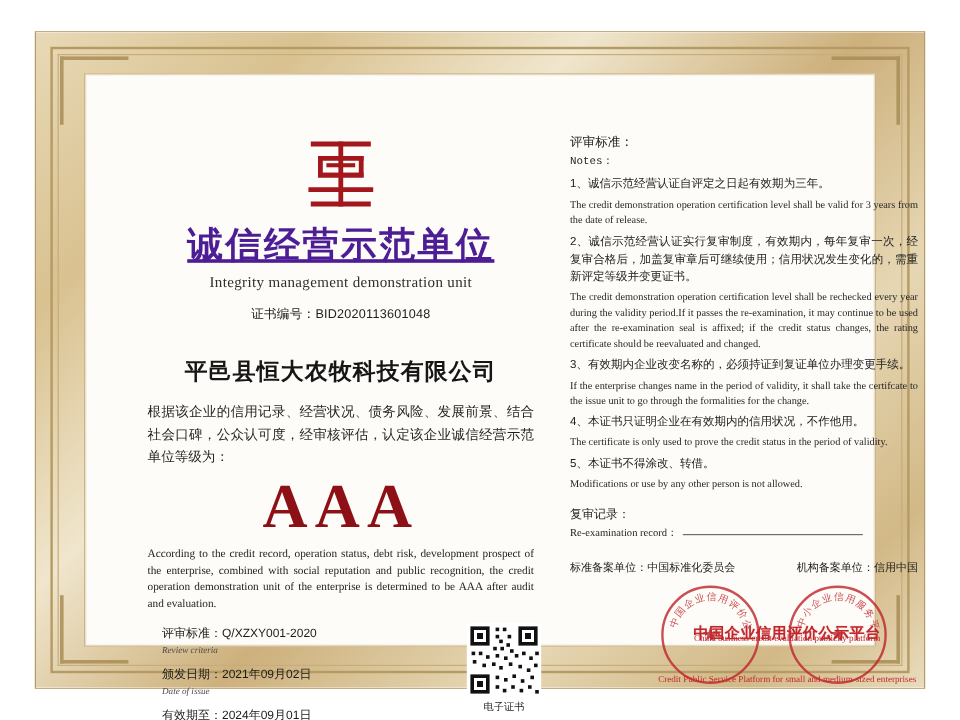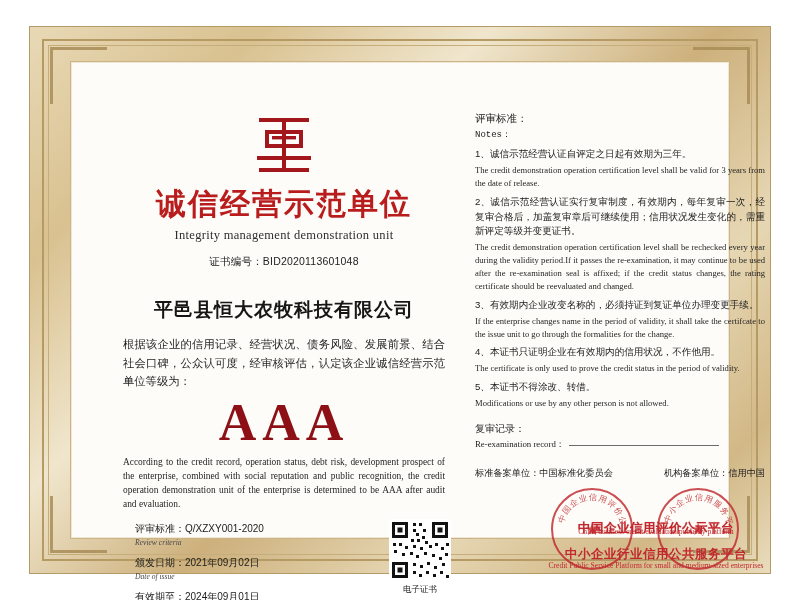--- a/index.html
+++ b/index.html
@@ -81,22 +81,23 @@
     width: 74px;
     height: 74px;
     margin: 0 auto 2px auto;
     position: relative;
   }
   .main-title {
     font-family: "Liberation Serif", serif;
     font-size: 30px;
     font-weight: bold;
     letter-spacing: 2px;
-    color: #b91c1c;
+    color: #4c1d95;
     margin-top: 2px;
+    text-decoration: underline;
   }
   .sub-title-en {
     font-family: "Liberation Serif", serif;
     font-size: 12.5px;
     letter-spacing: .3px;
     color: #2e2e2e;
     margin-top: 3px;
   }
   .cert-no-row {
     margin-top: 12px;
@@ -488,19 +489,18 @@
               </defs>
             <text font-family="Liberation Serif, serif" font-size="8.2" fill="#c0282e" letter-spacing="1">
               <textPath href="#arc2" startOffset="6%">中小企业信用服务平</textPath>
             </text>
           </svg>
           <div class="seal-star">★</div>
         </div>
 
         <div class="redline-cn">中国企业信用评价公示平台</div>
         <div class="redline-en">China business credit evaluation publicity platform</div>
-        <div class="redline-cn2">中小企业行业信用公共服务平台</div>
         <div class="redline-en2">Credit Public Service Platform for small and medium-sized enterprises</div>
       </div>
 
     </div>
   </div>
 </div>
 
 </body></html>

